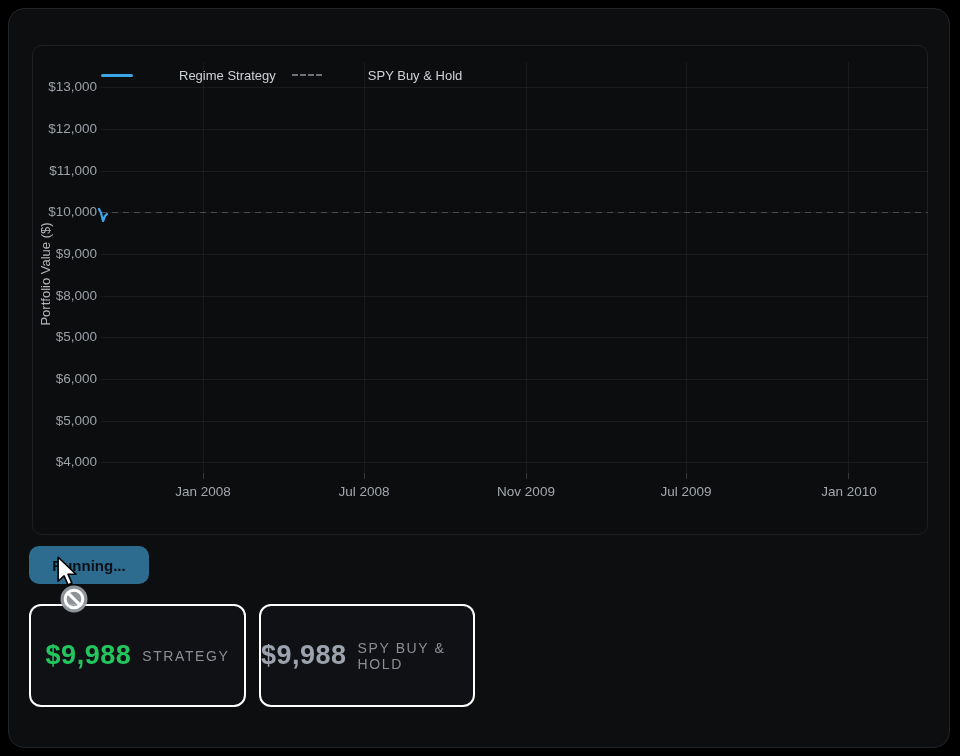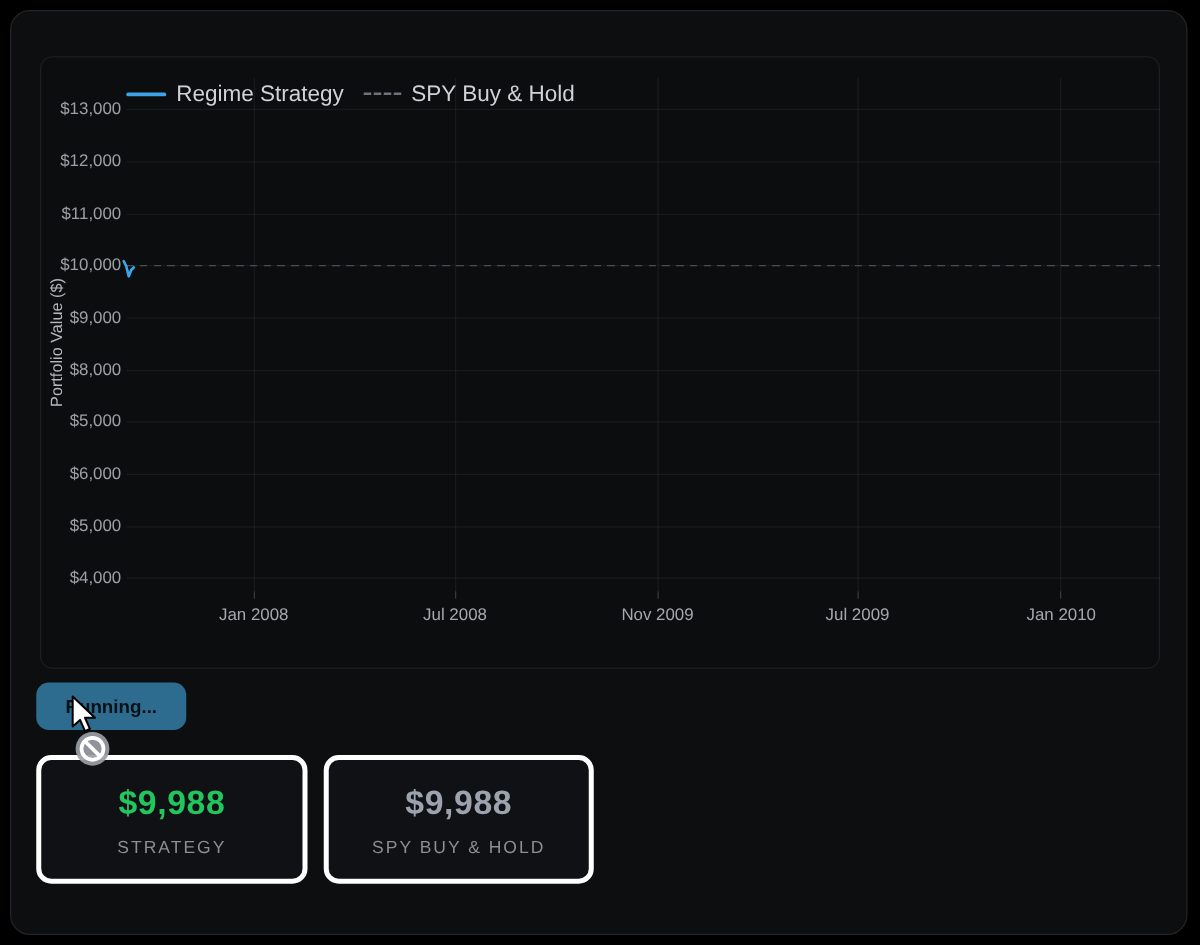--- a/index.html
+++ b/index.html
@@ -11,21 +11,21 @@
 
   
   .chart-panel { position:absolute; left:23px; top:36px; width:896px; height:490px;
                  border:1px solid #1e1f22; border-radius:10px; background:#0c0d0f; }
 
   .legend { position:absolute; left:68px; top:20px; height:18px;
             display:flex; align-items:center; gap:16px; }
   .legend-item { display:flex; align-items:center; gap:8px; }
   .legend-swatch-solid { width:32px; height:3px; border-radius:2px; background:#3ca5e8; }
   .legend-swatch-dashed { width:30px; height:0; border-top:2px dashed #6f7379; }
-  .legend-label { font-size:18px; color:#cfd2d6; }
+  .legend-label { font-size:13px; color:#cfd2d6;margin-left:38px; }
 
   .y-axis-title { position:absolute; left:12px; top:228px; white-space:nowrap;
                   transform:translate(-50%,-50%) rotate(-90deg);
                   font-size:13px; color:#b4b7bb; }
 
   .ytick { position:absolute; left:0; width:64px; height:18px; line-height:18px;
            text-align:right; font-size:13.5px; color:#9ba0a6; }
   .xtick { position:absolute; top:438px; transform:translateX(-50%);
            font-size:13.5px; color:#a4a8ad; white-space:nowrap; }
 
@@ -43,22 +43,22 @@
 
   
   .run-btn { position:absolute; left:20px; top:537px; width:120px; height:38px;
              background:#2d6b8f; color:#0b1116; border:none; border-radius:10px;
              font-family:inherit; font-size:15px; font-weight:700; cursor:not-allowed; }
   .current-date { position:absolute; left:160px; top:537px; height:38px; line-height:38px;
                   font-size:15px; color:#d6d8da; }
 
   
   .stat-card { position:absolute; top:595px; height:103px;
-               background:#101114; border:4px solid #ffffff; border-radius:12px;
-               display:flex; flex-direction:column; align-items:center; justify-content:center;
+               background:#101114; border:2px solid #ffffff; border-radius:12px;
+               display:flex; flex-direction:row; align-items:center; justify-content:center;
                gap:11px; }
   .stat-card.c1 { left:20px; width:217px; }
   .stat-card.c2 { left:250px; width:216px; }
   .stat-value { font-size:27px; font-weight:700; letter-spacing:.5px; }
   .stat-value.green { color:#22c55e; }
   .stat-value.gray  { color:#9ca3af; }
   .stat-label { font-size:14px; letter-spacing:1.6px; color:#8b8e94; }
 
   
   .cursor-arrow { position:absolute; left:46px; top:547px; }

